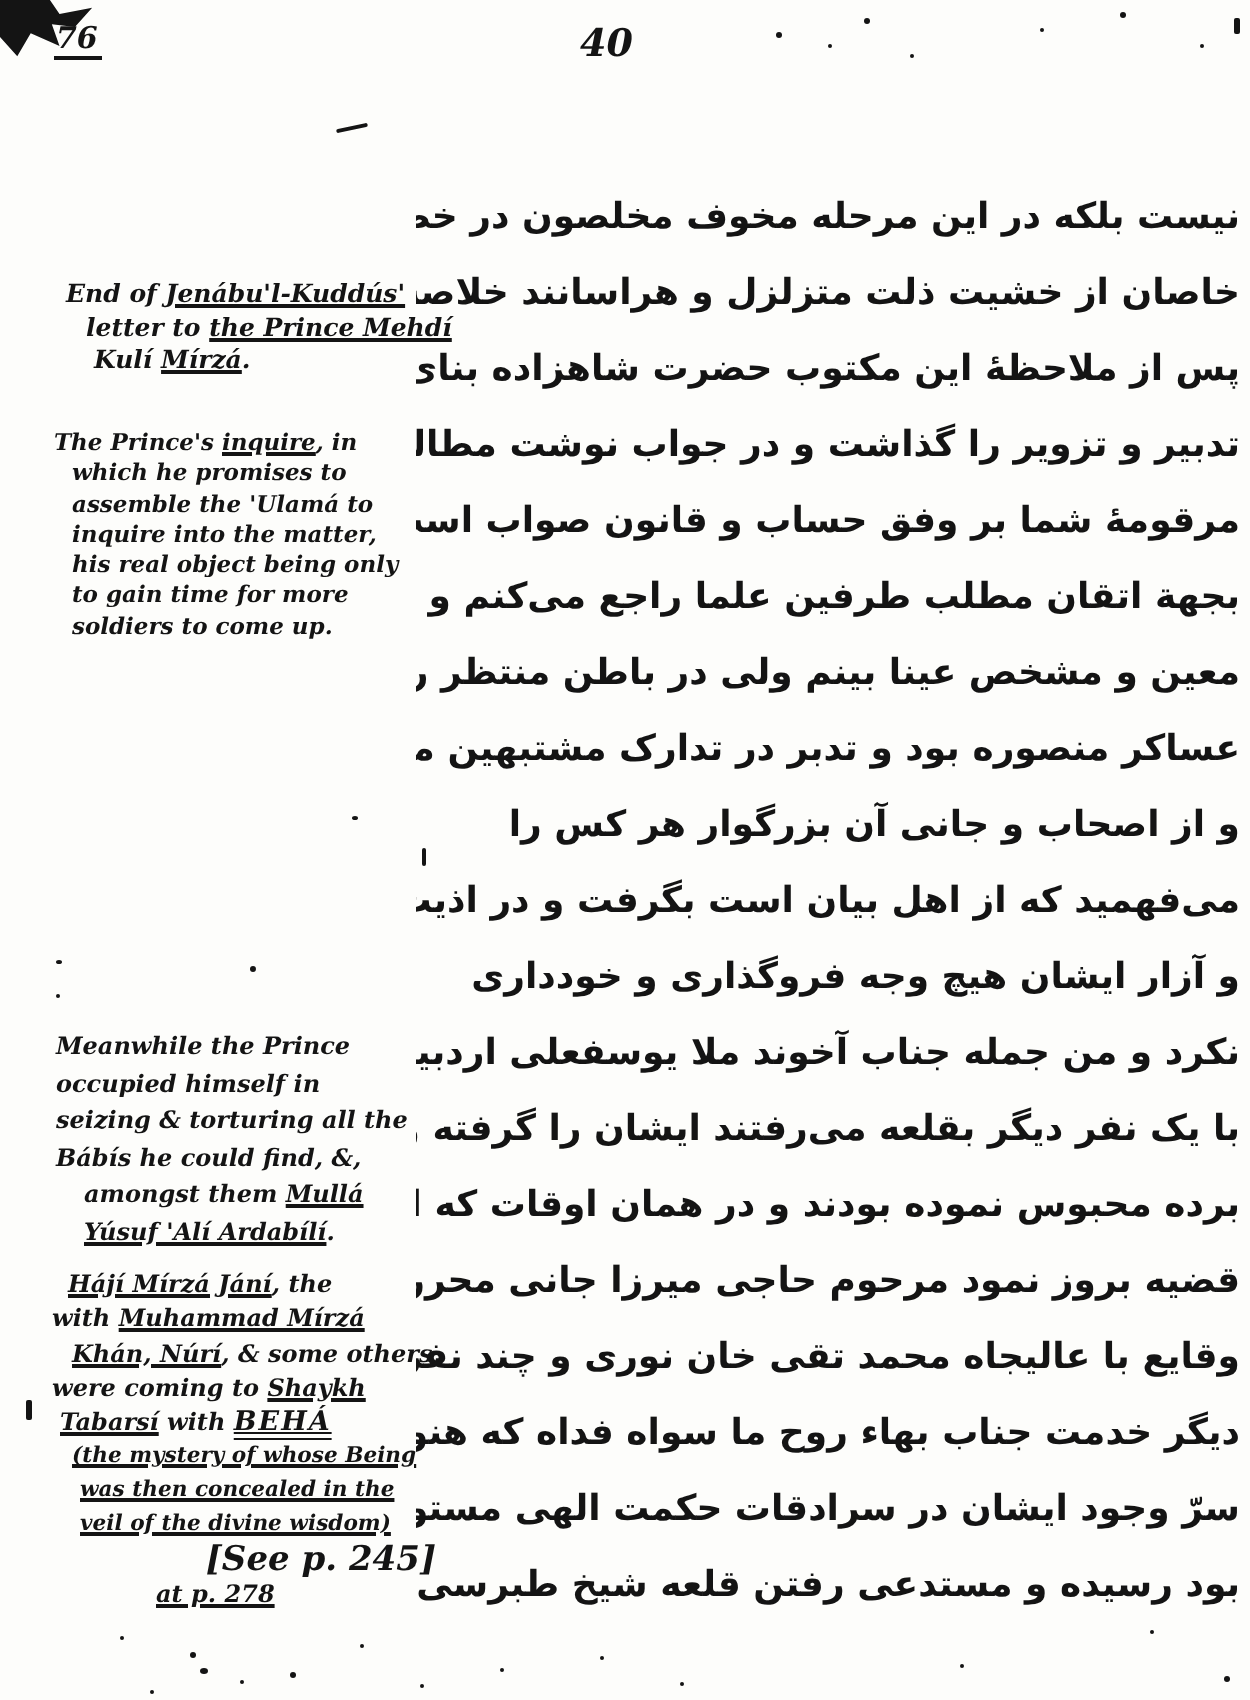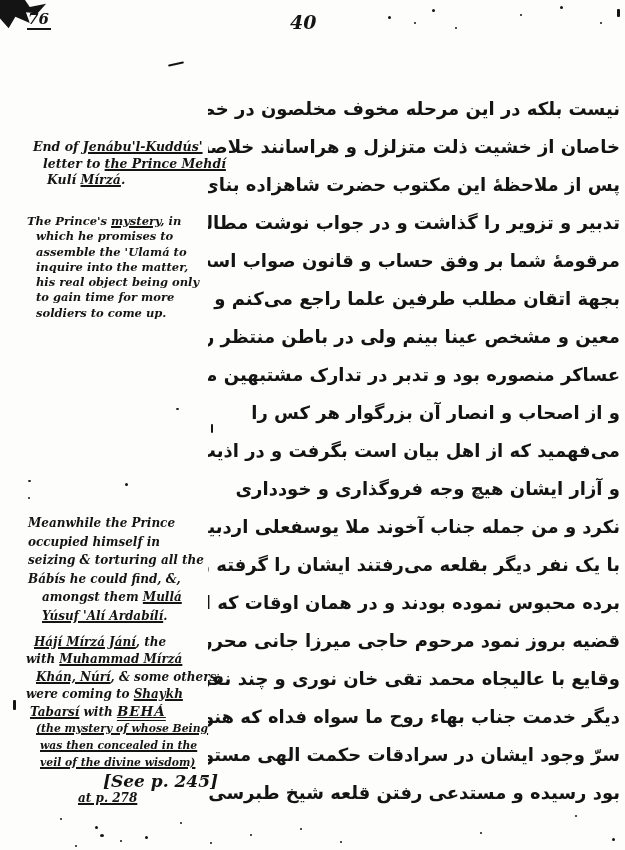--- a/index.html
+++ b/index.html
@@ -89,41 +89,41 @@
 
   <div class="persian">
     <div class="pline">نیست بلکه در این مرحله مخوف مخلصون در خطر عظیمند و</div>
     <div class="pline">خاصان از خشیت ذلت متزلزل و هراسانند خلاصه</div>
     <div class="pline">پس از ملاحظهٔ این مکتوب حضرت شاهزاده بنای</div>
     <div class="pline">تدبیر و تزویر را گذاشت و در جواب نوشت مطالب</div>
     <div class="pline">مرقومهٔ شما بر وفق حساب و قانون صواب است</div>
     <div class="pline">بجهة اتقان مطلب طرفین علما راجع می‌کنم و این مطلب با</div>
     <div class="pline">معین و مشخص عینا بینم ولی در باطن منتظر رسیدن</div>
     <div class="pline">عساکر منصوره بود و تدبر در تدارک مشتبهین می‌نمود</div>
-    <div class="pline">و از اصحاب و انصار آن بزرگوار هر کس را</div>
+    <div class="pline">و از اصحاب و جانی آن بزرگوار هر کس را</div>
     <div class="pline">می‌فهمید که از اهل بیان است بگرفت و در اذیت</div>
     <div class="pline">و آزار ایشان هیچ وجه فروگذاری و خودداری</div>
     <div class="pline">نکرد و من جمله جناب آخوند ملا یوسفعلی اردبیلی</div>
     <div class="pline">با یک نفر دیگر بقلعه می‌رفتند ایشان را گرفته و بچاه</div>
     <div class="pline">برده محبوس نموده بودند و در همان اوقات که این</div>
     <div class="pline">قضیه بروز نمود مرحوم حاجی میرزا جانی محرر این</div>
     <div class="pline">وقایع با عالیجاه محمد تقی خان نوری و چند نفر</div>
     <div class="pline">دیگر خدمت جناب بهاء روح ما سواه فداه که هنوز</div>
     <div class="pline">سرّ وجود ایشان در سرادقات حکمت الهی مستور</div>
     <div class="pline">بود رسیده و مستدعی رفتن قلعه شیخ طبرسی شده</div>
   </div>
 
   <div class="note note1">
     <div class="nline"><span>End of </span><span class="u">Jenábu'l-Kuddús'</span></div>
     <div class="nline"><span>letter to </span><span class="u">the Prince Mehdí</span></div>
     <div class="nline"><span>Kulí </span><span class="u">Mírzá</span><span>.</span></div>
   </div>
 
   <div class="note note2">
-    <div class="nline"><span>The Prince's </span><span class="u">mystery</span><span>, in</span></div>
+    <div class="nline"><span>The Prince's </span><span class="u">inquire</span><span>, in</span></div>
     <div class="nline"><span>which he promises to</span></div>
     <div class="nline"><span>assemble the 'Ulamá to</span></div>
     <div class="nline"><span>inquire into the matter,</span></div>
     <div class="nline"><span>his real object being only</span></div>
     <div class="nline"><span>to gain time for more</span></div>
     <div class="nline"><span>soldiers to come up.</span></div>
   </div>
 
   <div class="note note3">
     <div class="nline"><span>Meanwhile the Prince</span></div>

